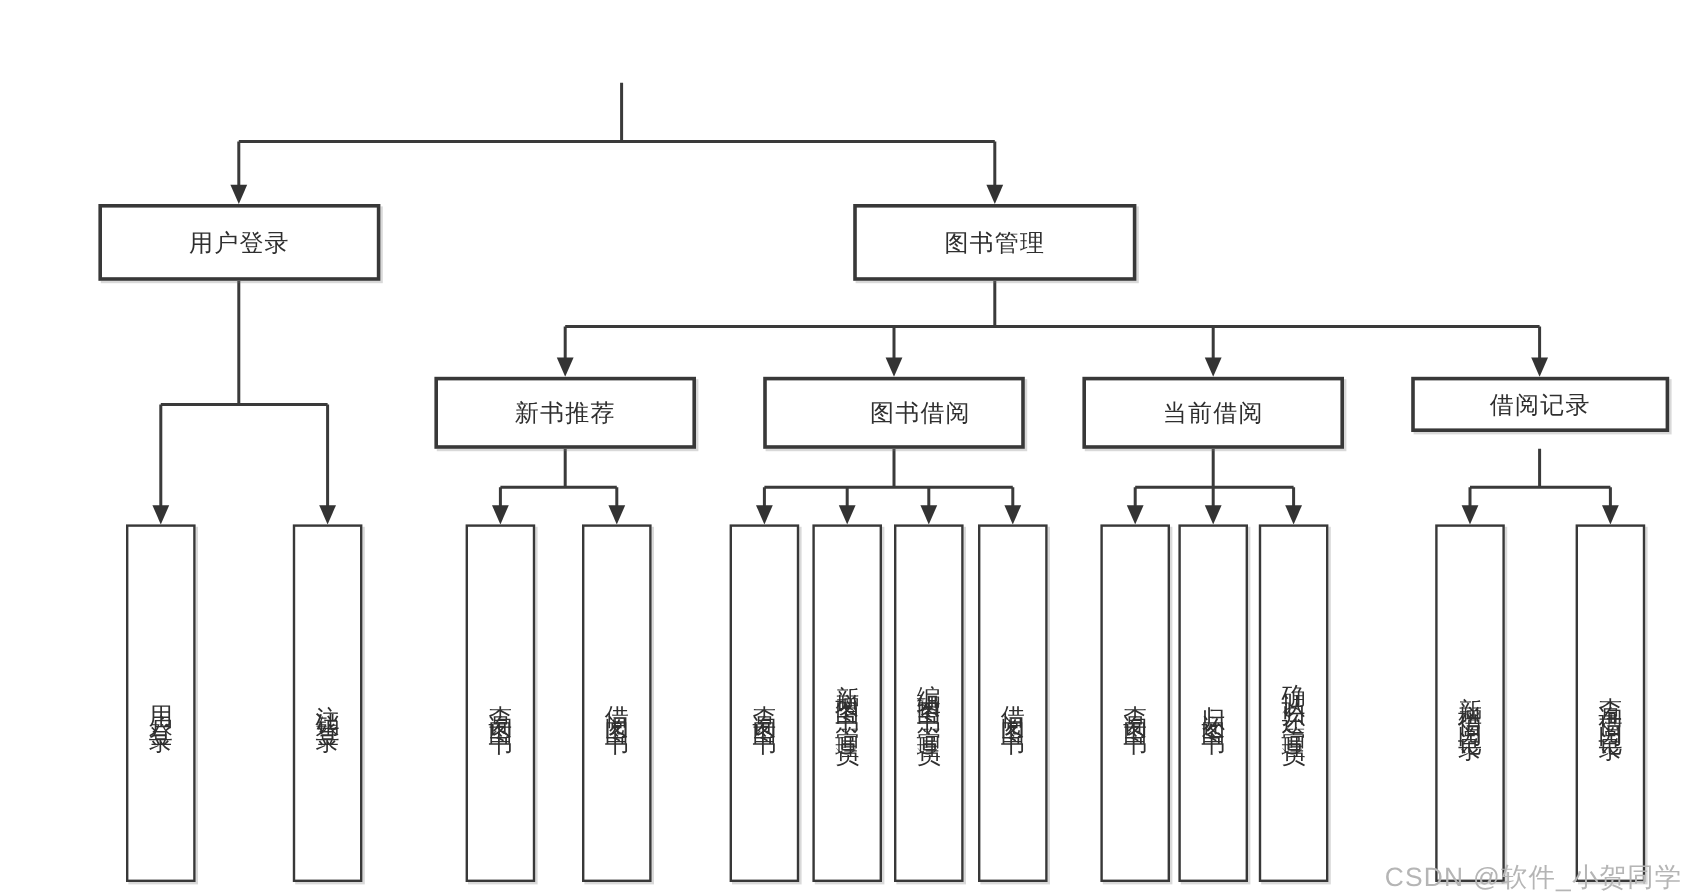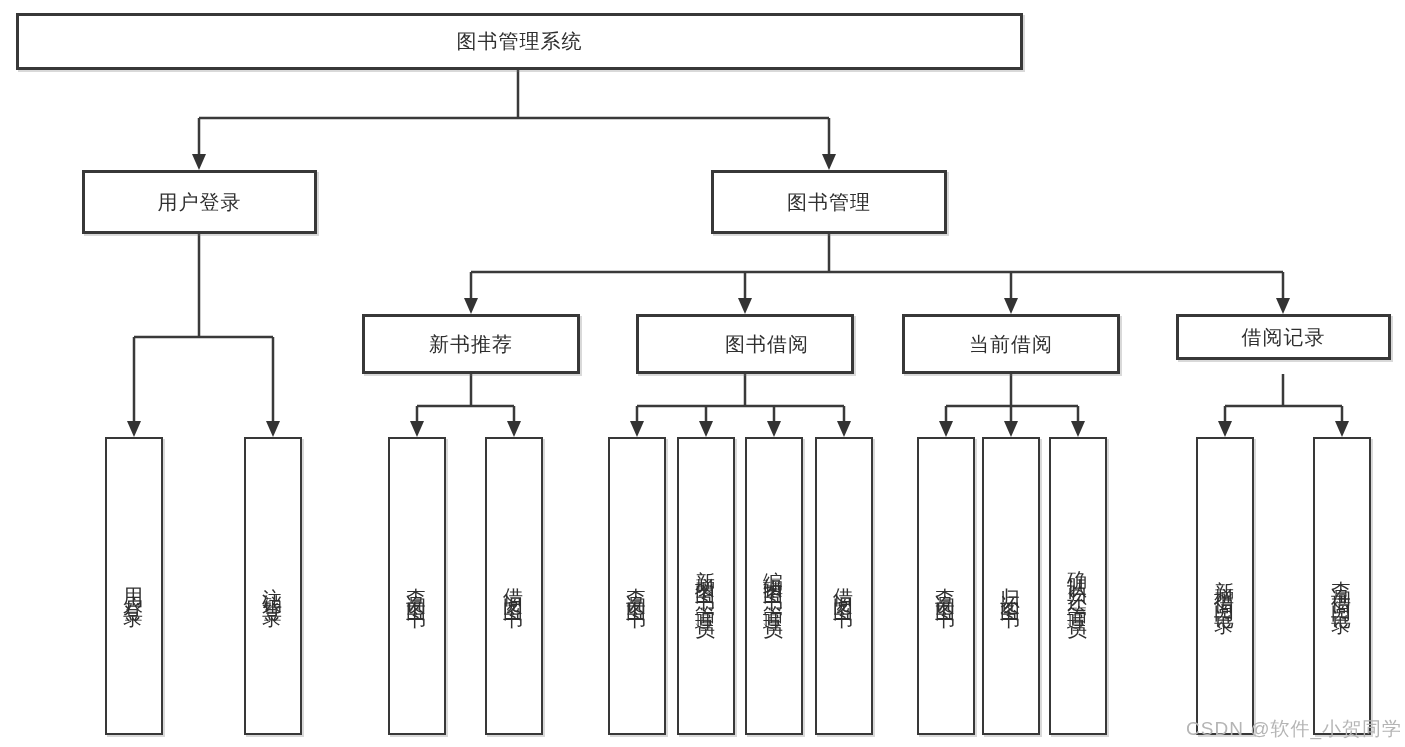--- a/index.html
+++ b/index.html
@@ -39,21 +39,21 @@
     font-size: 20px;
     letter-spacing: 7px;
     white-space: nowrap;
     color: #2f2f2f;
   }
   .watermark {
     position: absolute;
     right: 3px;
     top: 716px;
     z-index: 5;
-    font-size: 19px;
+    font-size: 22px;
     color: #b5b5b5;
     letter-spacing: 1px;
     white-space: nowrap;
   }
 </style>
 </head>
 <body>
 
 <div class="stage">
 
@@ -86,23 +86,20 @@
     <path d="M1011 374 V406 M946 406 H1078 M946 406 V422 M1011 406 V422 M1078 406 V422"></path>
     <polygon points="939,421 953,421 946,437"></polygon>
     <polygon points="1004,421 1018,421 1011,437"></polygon>
     <polygon points="1071,421 1085,421 1078,437"></polygon>
 
     <path d="M1283 374 V406 M1225 406 H1342 M1225 406 V422 M1342 406 V422"></path>
     <polygon points="1218,421 1232,421 1225,437"></polygon>
     <polygon points="1335,421 1349,421 1342,437"></polygon>
   </svg>
 
-  <div class="box hdr" style="left:16px; top:13px; width:1007px; height:57px;">
-    <span>图书管理系统</span>
-  </div>
 
   <div class="box hdr" style="left:82px; top:170px; width:235px; height:64px;">
     <span>用户登录</span>
   </div>
   <div class="box hdr" style="left:711px; top:170px; width:236px; height:64px;">
     <span>图书管理</span>
   </div>
 
   <div class="box hdr" style="left:362px; top:314px; width:218px; height:60px;">
     <span>新书推荐</span>

